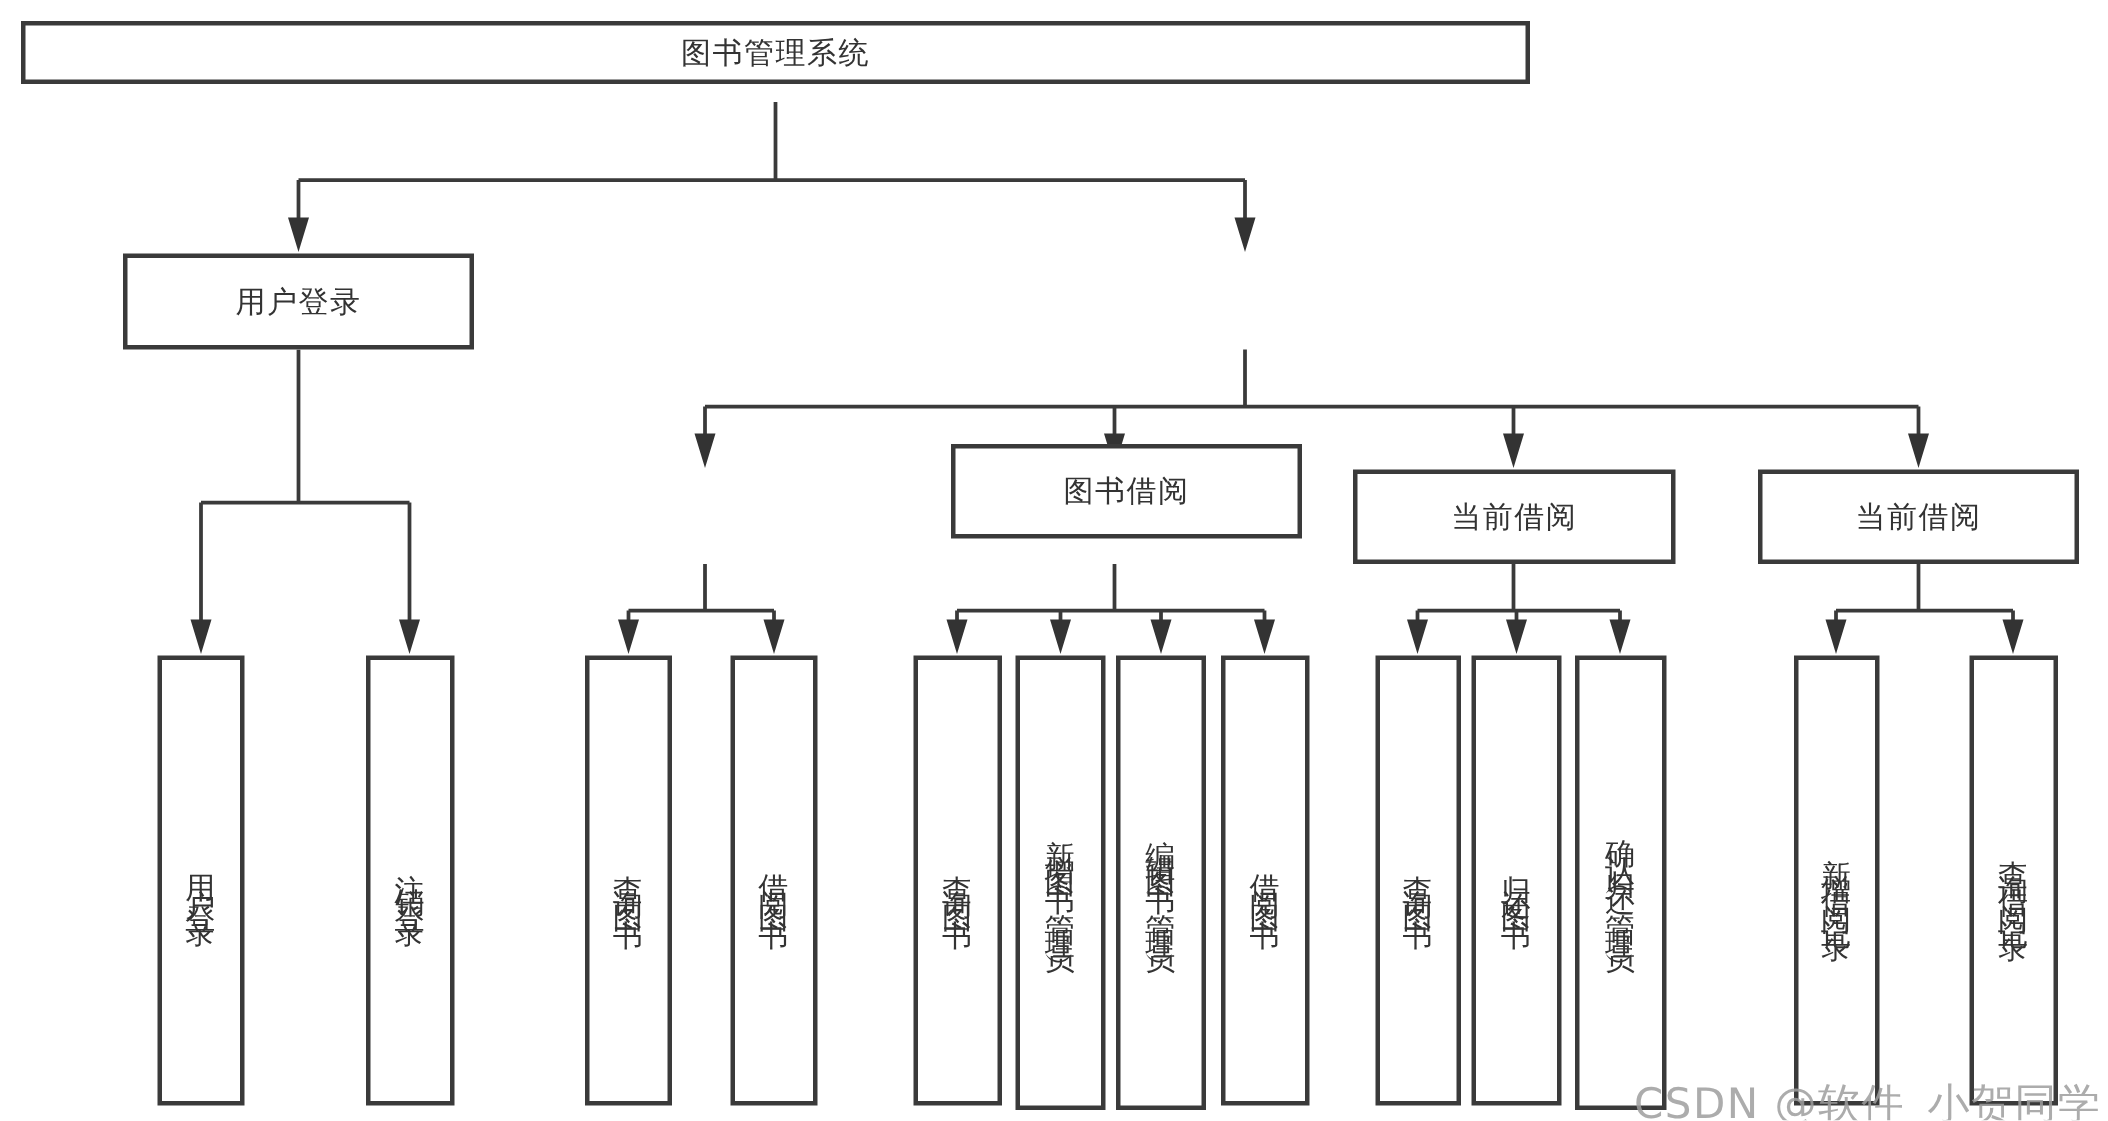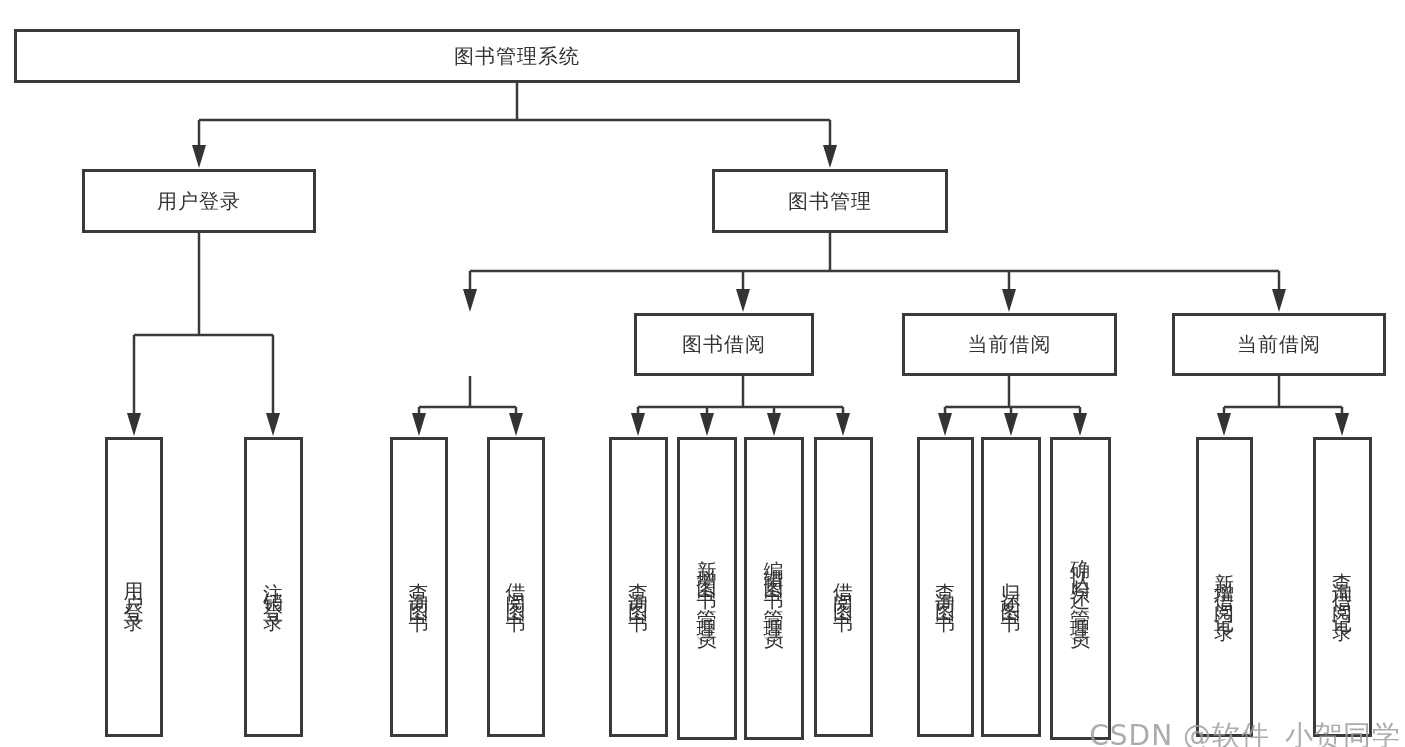--- a/index.html
+++ b/index.html
@@ -80,26 +80,25 @@
       <path d="M1009,376 V407 M945,407 H1080 M945,407 V420 M1011,407 V420 M1080,407 V420"></path>
       <path fill="#333333" stroke="none" d="M938,413 L952,413 L945,436 Z M1004,413 L1018,413 L1011,436 Z M1073,413 L1087,413 L1080,436 Z"></path>
     </g>
 
     <g>
       <path d="M1279,376 V407 M1224,407 H1342 M1224,407 V420 M1342,407 V420"></path>
       <path fill="#333333" stroke="none" d="M1217,413 L1231,413 L1224,436 Z M1335,413 L1349,413 L1342,436 Z"></path>
     </g>
   </svg>
 
-  <div class="hbox" style="left:14px;top:29px;width:1006px;height:54px">图书管理系统</div>
+  <div class="hbox" style="left:14px;top:14px;width:1006px;height:42px">图书管理系统</div>
 
   <div class="hbox" style="left:82px;top:169px;width:234px;height:64px">用户登录</div>
-  <div class="hbox" style="left:712px;top:169px;width:236px;height:64px">图书管理</div>
 
-  <div class="hbox" style="left:634px;top:313px;width:180px;height:63px">图书借阅</div>
+  <div class="hbox" style="left:634px;top:296px;width:234px;height:63px">图书借阅</div>
   <div class="hbox" style="left:902px;top:313px;width:215px;height:63px">当前借阅</div>
   <div class="hbox" style="left:1172px;top:313px;width:214px;height:63px">当前借阅</div>
 
   <div class="vbox" style="left:105px;top:437px;width:58px;height:300px">
     <span class="vtext">用户登录</span>
   </div>
   <div class="vbox" style="left:244px;top:437px;width:59px;height:300px">
     <span class="vtext">注销登录</span>
   </div>
 

